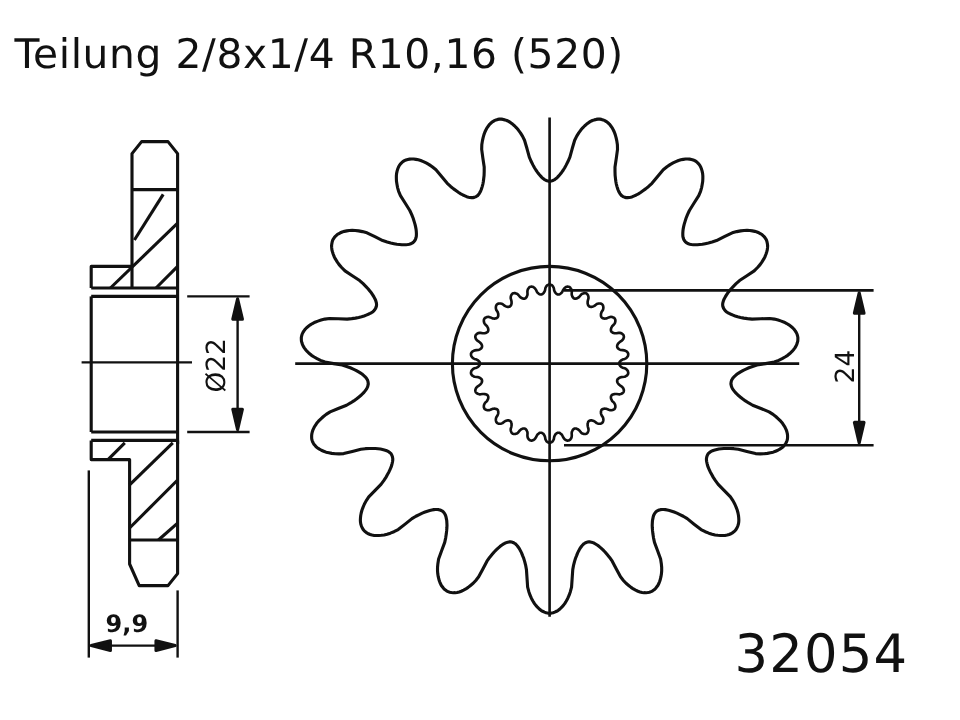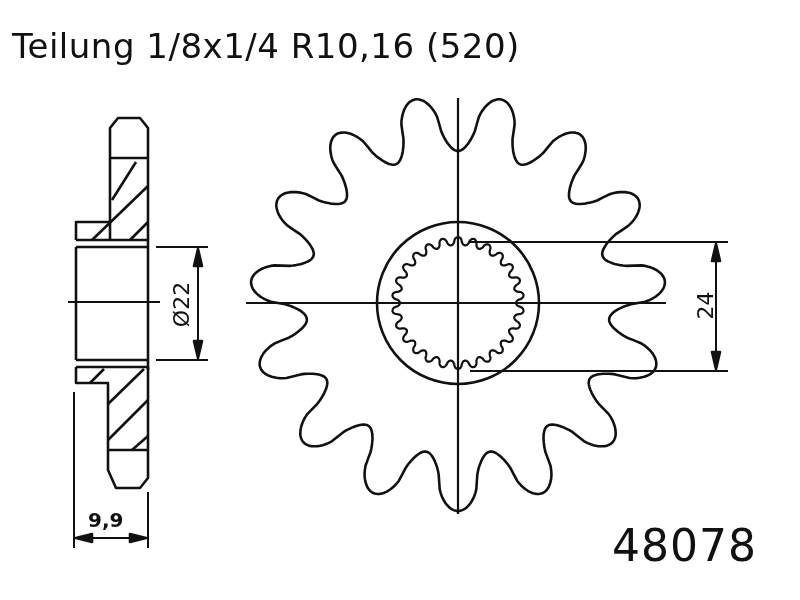--- a/index.html
+++ b/index.html
@@ -6,21 +6,21 @@
     body { width: 800px; height: 600px; position: relative; overflow: hidden; font-family: "DejaVu Sans", sans-serif; }
     .title { position: absolute; left: 12px; top: 26px; font-size: 34px; letter-spacing: 0.5px; color: #111; white-space: pre; }
     .partno { position: absolute; left: 612px; top: 520px; font-size: 44px; color: #111; letter-spacing: 1px; }
     .lbl { position: absolute; color: #111; font-size: 22px; }
     .rot { transform-origin: center center; transform: rotate(-90deg); }
     svg { position: absolute; left: 0; top: 0; }
   </style>
 </head>
 <body>
 
-<div class="title">Teilung 1/8x1/4 R10,16 (520)</div>
+<div class="title">Teilung 2/8x1/4 R10,16 (520)</div>
 
 <svg width="800" height="600" viewBox="0 0 800 600">
   <g fill="none" stroke="#111" stroke-width="2.6" stroke-linejoin="round">
 
     <g>
 
       <path d="M110,240 L110,128 L118,118 L140,118 L148,128 L148,240"></path>
       <line x1="110" y1="158" x2="148" y2="158"></line>
 
       <path d="M76,240 L76,222 L110,222"></path>
@@ -74,13 +74,13 @@
     <line x1="716" y1="244" x2="716" y2="369" stroke-width="2"></line>
     <path d="M716,244 L712,261 L720,261 Z" fill="#111"></path>
     <path d="M716,369 L712,352 L720,352 Z" fill="#111"></path>
   </g>
 </svg>
 
 <div class="lbl rot" style="left:156px; top:292px; width:50px; text-align:center;">Ø22</div>
 <div class="lbl rot" style="left:680px; top:293px; width:50px; text-align:center;">24</div>
 <div class="lbl" style="left:88px; top:508px; font-size:20px;font-weight:bold;">9,9</div>
 
-<div class="partno">48078</div>
+<div class="partno">32054</div>
 
 </body></html>

